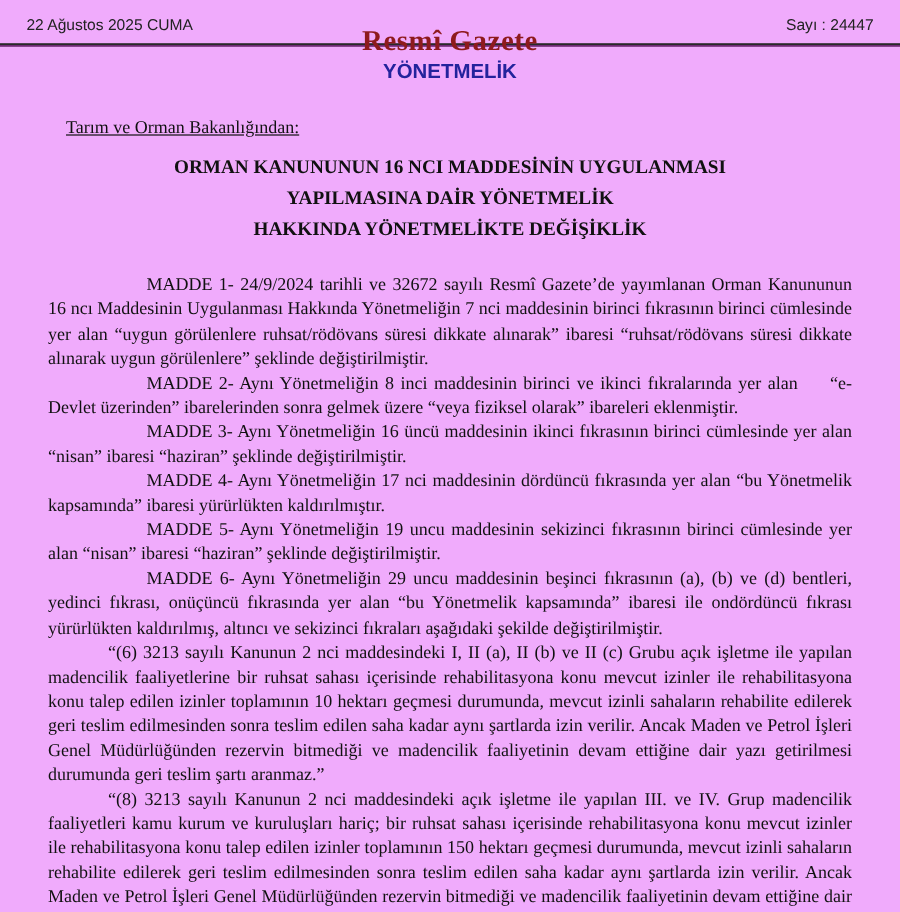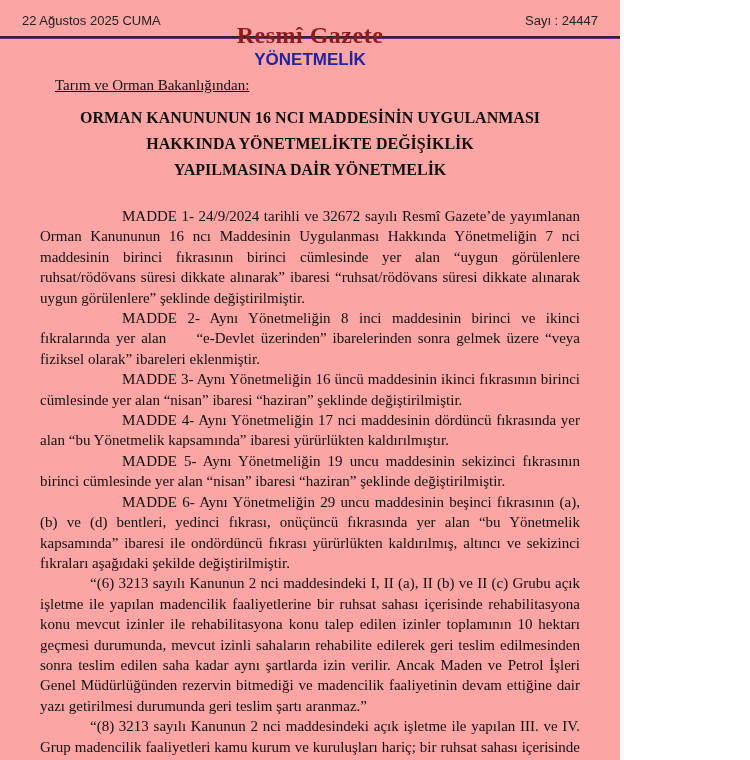--- a/index.html
+++ b/index.html
@@ -2,23 +2,23 @@
 <html lang="tr"><head>
 <meta charset="utf-8">
 <style>
   html, body {
     margin: 0;
     padding: 0;
     background: #ffffff;
   }
   .page {
     position: relative;
-    width: 620px;
+    width: 750px;
     height: 760px;
-    background: #fca5a5;
+    background: #f0abfc;
     font-family: "Liberation Serif", "DejaVu Serif", serif;
     color: #111111;
     overflow: hidden;
   }
   
   .masthead {
     position: relative;
     height: 36px;
     width: 100%;
   }
@@ -66,21 +66,21 @@
     font-size: 17px;
     font-weight: 700;
     color: #23239c;
     letter-spacing: 0px;
   }
   
   .doc {
     padding: 0 40px;
   }
   .authority {
-    margin-top: 7px;
+    margin-top: 29px;
     margin-left: 15px;
     font-size: 15px;
     text-decoration: underline;
     color: #111111;
   }
   .doc-title {
     margin-top: 11px;
     text-align: center;
     font-weight: 700;
     font-size: 16px;
@@ -117,22 +117,22 @@
   <div class="masthead-rule"></div>
 
   <div class="section-heading">YÖNETMELİK</div>
 
   <div class="doc">
 
     <div class="authority">Tarım ve Orman Bakanlığından:</div>
 
     <div class="doc-title">
       <div>ORMAN KANUNUNUN 16 NCI MADDESİNİN UYGULANMASI</div>
+      <div>YAPILMASINA DAİR YÖNETMELİK</div>
       <div>HAKKINDA YÖNETMELİKTE DEĞİŞİKLİK</div>
-      <div>YAPILMASINA DAİR YÖNETMELİK</div>
     </div>
 
     <div class="doc-body">
 
       <p class="article"><b>MADDE 1-</b> <span>24/9/2024 tarihli ve 32672 sayılı Resmî Gazete’de yayımlanan Orman Kanununun 16 ncı Maddesinin Uygulanması Hakkında Yönetmeliğin 7 nci maddesinin birinci fıkrasının birinci cümlesinde yer alan “uygun görülenlere ruhsat/rödövans süresi dikkate alınarak” ibaresi “ruhsat/rödövans süresi dikkate alınarak uygun görülenlere” şeklinde değiştirilmiştir.</span></p>
 
       <p class="article"><b>MADDE 2-</b> <span>Aynı Yönetmeliğin 8 inci maddesinin birinci ve ikinci fıkralarında yer alan &nbsp;&nbsp;&nbsp;&nbsp;“e-Devlet üzerinden” ibarelerinden sonra gelmek üzere “veya fiziksel olarak” ibareleri eklenmiştir.</span></p>
 
       <p class="article"><b>MADDE 3-</b> <span>Aynı Yönetmeliğin 16 üncü maddesinin ikinci fıkrasının birinci cümlesinde yer alan “nisan” ibaresi “haziran” şeklinde değiştirilmiştir.</span></p>
 

